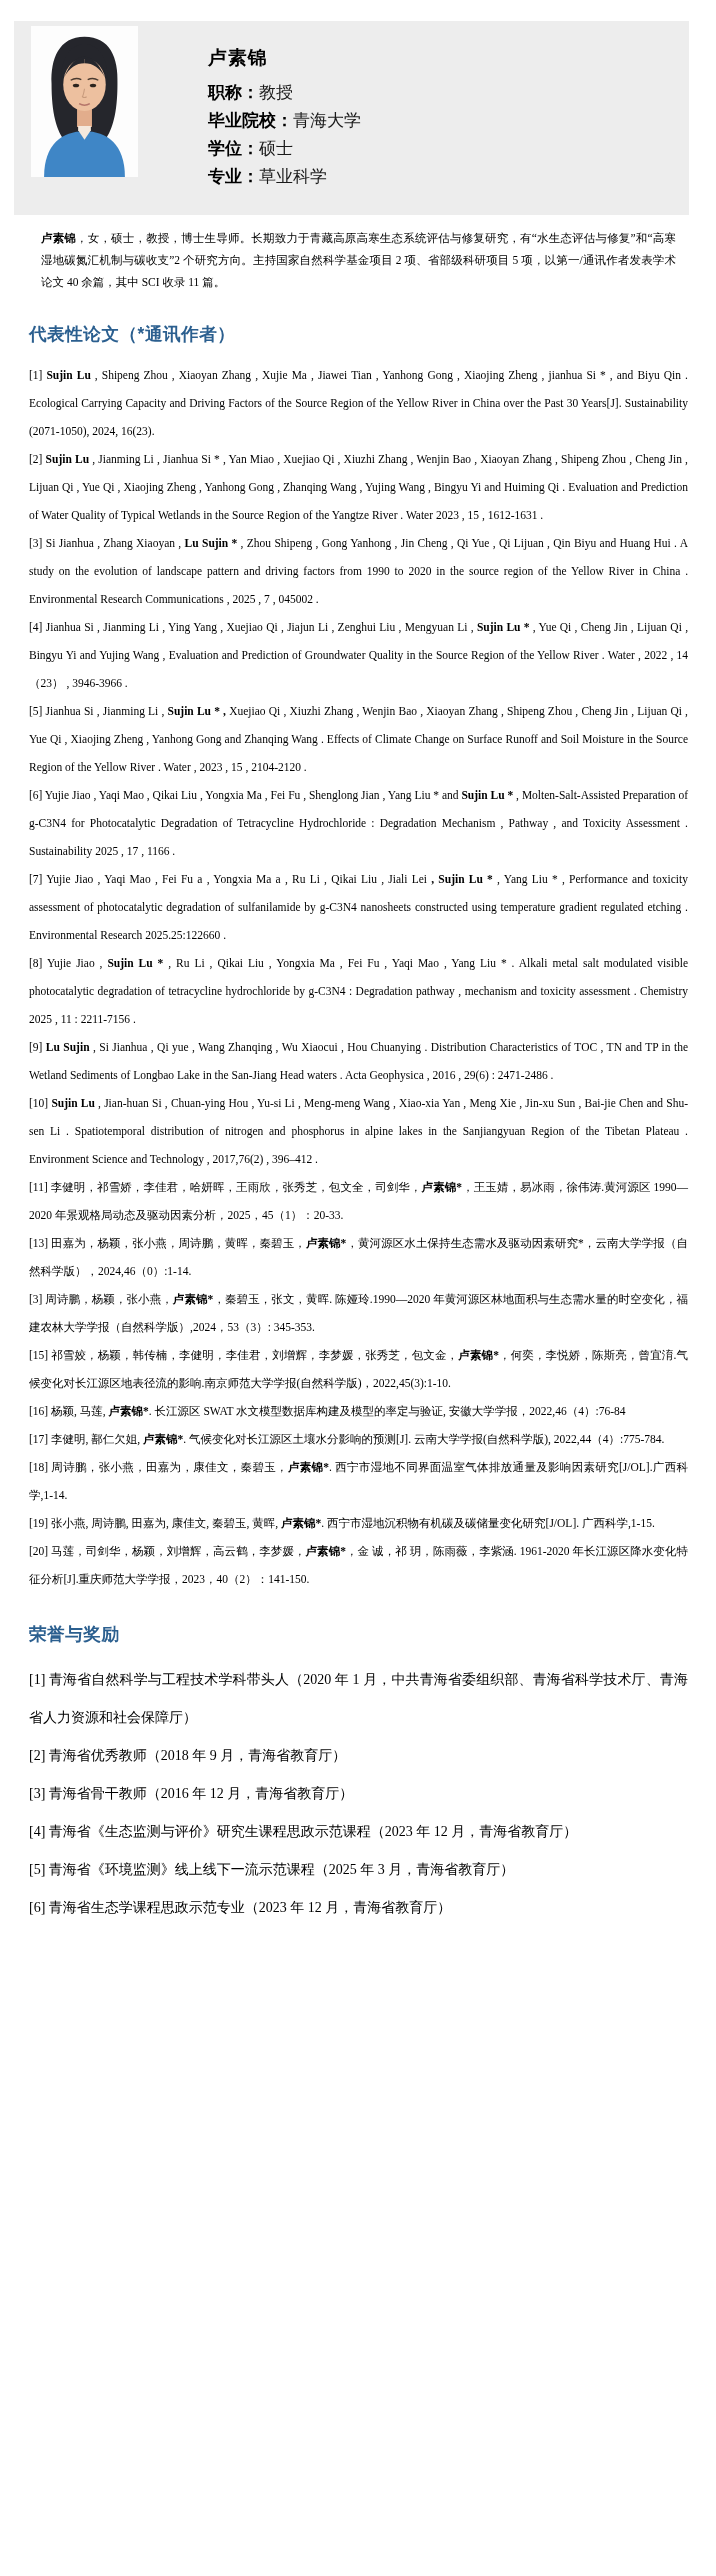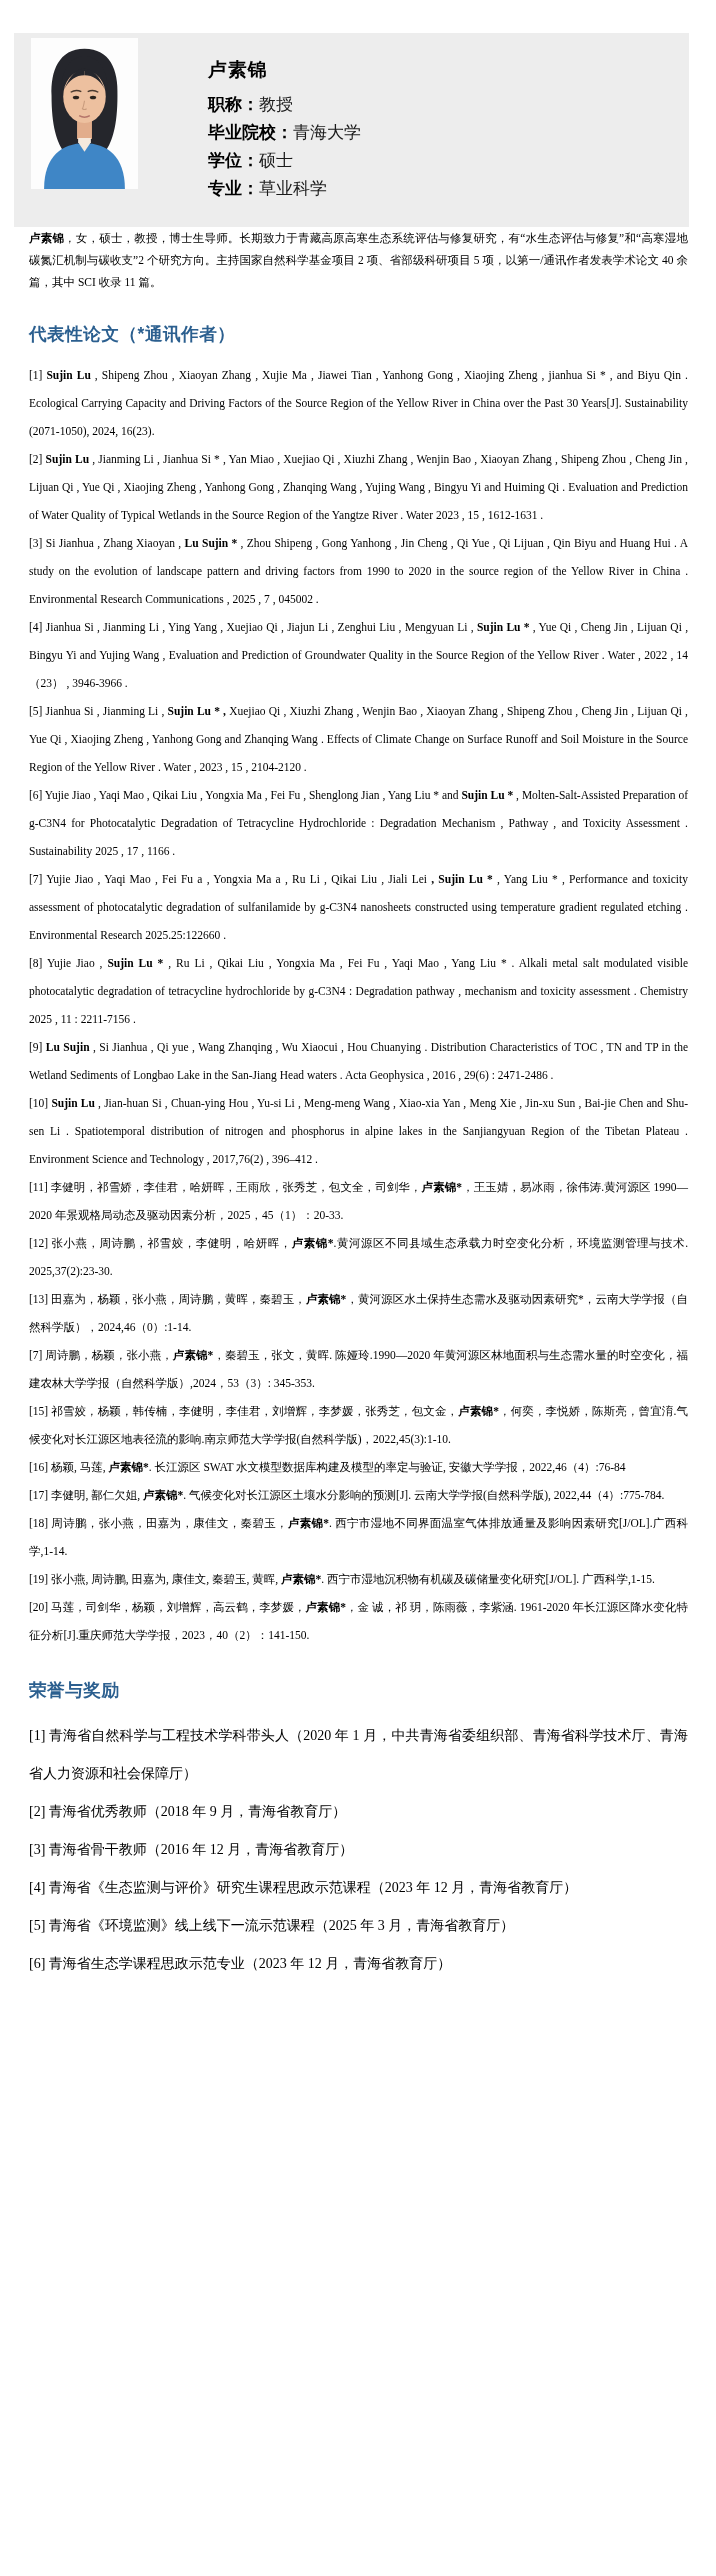--- a/index.html
+++ b/index.html
@@ -1,21 +1,21 @@
 <!DOCTYPE html>
 <html style="font-size:8.5px"><head>
 <meta charset="utf-8">
 <style>
   html, body { margin: 0; padding: 0; background: #ffffff; }
   body {
     width: 717px;
     font-family: "Liberation Serif", "DejaVu Serif", serif;
     color: #000000;
   }
-  .page { padding: 12px 29px 37px 29px; box-sizing: border-box; }
+  .page { padding: 0 29px 37px 29px; box-sizing: border-box; }
 
   
   .profile-card {
     margin: 21.3px 0 0 -15.5px;
     width: 675px;
     background: #ededed;
     display: flex;
     align-items: flex-start;
     padding: 4.3px 0 23.5px 17.6px;
     box-sizing: border-box;
@@ -41,21 +41,21 @@
     color: #2b5f8f;
     margin: 29px 0 15px 0;
     letter-spacing: 0.5px;
   }
 
   
   .bio-para {
     font-size: 11.5px;
     line-height: 22px;
     text-align: justify;
-    margin: 0;
+    margin: 12px;
   }
 
   
   .pub-list { }
   .pub-item {
     font-size: 11.5px;
     line-height: 28px;
     text-align: justify;
     margin: 0;
   }
@@ -122,23 +122,22 @@
       <p class="pub-item"><span>[2] </span><b>Sujin Lu</b><span> , Jianming Li , Jianhua Si * , Yan Miao , Xuejiao Qi , Xiuzhi Zhang , Wenjin Bao , Xiaoyan Zhang , Shipeng Zhou , Cheng Jin , Lijuan Qi , Yue Qi , Xiaojing Zheng , Yanhong Gong , Zhanqing Wang , Yujing Wang , Bingyu Yi and Huiming Qi . Evaluation and Prediction of Water Quality of Typical Wetlands in the Source Region of the Yangtze River . Water 2023 , 15 , 1612-1631 .</span></p>
       <p class="pub-item"><span>[3] Si Jianhua , Zhang Xiaoyan , </span><b>Lu Sujin *</b><span> , Zhou Shipeng , Gong Yanhong , Jin Cheng , Qi Yue , Qi Lijuan , Qin Biyu and Huang Hui . A study on the evolution of landscape pattern and driving factors from 1990 to 2020 in the source region of the Yellow River in China . Environmental Research Communications , 2025 , 7 , 045002 .</span></p>
       <p class="pub-item"><span>[4] Jianhua Si , Jianming Li , Ying Yang , Xuejiao Qi , Jiajun Li , Zenghui Liu , Mengyuan Li , </span><b>Sujin Lu *</b><span> , Yue Qi , Cheng Jin , Lijuan Qi , Bingyu Yi and Yujing Wang , Evaluation and Prediction of Groundwater Quality in the Source Region of the Yellow River . Water , 2022 , 14 （23） , 3946-3966 .</span></p>
       <p class="pub-item"><span>[5] Jianhua Si , Jianming Li , </span><b>Sujin Lu * ,</b><span> Xuejiao Qi , Xiuzhi Zhang , Wenjin Bao , Xiaoyan Zhang , Shipeng Zhou , Cheng Jin , Lijuan Qi , Yue Qi , Xiaojing Zheng , Yanhong Gong and Zhanqing Wang . Effects of Climate Change on Surface Runoff and Soil Moisture in the Source Region of the Yellow River . Water , 2023 , 15 , 2104-2120 .</span></p>
       <p class="pub-item"><span>[6] Yujie Jiao , Yaqi Mao , Qikai Liu , Yongxia Ma , Fei Fu , Shenglong Jian , Yang Liu * and </span><b>Sujin Lu *</b><span> , Molten-Salt-Assisted Preparation of g-C3N4 for Photocatalytic Degradation of Tetracycline Hydrochloride : Degradation Mechanism , Pathway , and Toxicity Assessment . Sustainability 2025 , 17 , 1166 .</span></p>
       <p class="pub-item"><span>[7] Yujie Jiao , Yaqi Mao , Fei Fu a , Yongxia Ma a , Ru Li , Qikai Liu , Jiali Lei </span><b>, Sujin Lu *</b><span> , Yang Liu * , Performance and toxicity assessment of photocatalytic degradation of sulfanilamide by g-C3N4 nanosheets constructed using temperature gradient regulated etching . Environmental Research 2025.25:122660 .</span></p>
       <p class="pub-item"><span>[8] Yujie Jiao , </span><b>Sujin Lu *</b><span> , Ru Li , Qikai Liu , Yongxia Ma , Fei Fu , Yaqi Mao , Yang Liu * . Alkali metal salt modulated visible photocatalytic degradation of tetracycline hydrochloride by g-C3N4 : Degradation pathway , mechanism and toxicity assessment . Chemistry 2025 , 11 : 2211-7156 .</span></p>
       <p class="pub-item"><span>[9] </span><b>Lu Sujin</b><span> , Si Jianhua , Qi yue , Wang Zhanqing , Wu Xiaocui , Hou Chuanying . Distribution Characteristics of TOC , TN and TP in the Wetland Sediments of Longbao Lake in the San-Jiang Head waters . Acta Geophysica , 2016 , 29(6) : 2471-2486 .</span></p>
       <p class="pub-item"><span>[10] </span><b>Sujin Lu</b><span> , Jian-huan Si , Chuan-ying Hou , Yu-si Li , Meng-meng Wang , Xiao-xia Yan , Meng Xie , Jin-xu Sun , Bai-jie Chen and Shu-sen Li . Spatiotemporal distribution of nitrogen and phosphorus in alpine lakes in the Sanjiangyuan Region of the Tibetan Plateau . Environment Science and Technology , 2017,76(2) , 396–412 .</span></p>
       <p class="pub-item"><span>[11] 李健明，祁雪娇，李佳君，哈妍晖，王雨欣，张秀芝，包文全，司剑华，</span><b>卢素锦*</b><span>，王玉婧，易冰雨，徐伟涛.黄河源区 1990—2020 年景观格局动态及驱动因素分析，2025，45（1）：20-33.</span></p>
-      <p class="pub-item"><span>[12] 张小燕，周诗鹏，祁雪姣，李健明，哈妍晖，</span><b>卢素锦*</b><span>.黄河源区不同县域生态承载力时空变化分析，环境监测管理与技术. 2025,37(2):23-30.</span></p>
       <p class="pub-item"><span>[13] 田嘉为，杨颖，张小燕，周诗鹏，黄晖，秦碧玉，</span><b>卢素锦*</b><span>，黄河源区水土保持生态需水及驱动因素研究*，云南大学学报（自然科学版），2024,46（0）:1-14.</span></p>
-      <p class="pub-item"><span>[7] 周诗鹏，杨颖，张小燕，</span><b>卢素锦*</b><span>，秦碧玉，张文，黄晖. 陈娅玲.1990—2020 年黄河源区林地面积与生态需水量的时空变化，福建农林大学学报（自然科学版）,2024，53（3）: 345-353.</span></p>
+      <p class="pub-item"><span>[3] 周诗鹏，杨颖，张小燕，</span><b>卢素锦*</b><span>，秦碧玉，张文，黄晖. 陈娅玲.1990—2020 年黄河源区林地面积与生态需水量的时空变化，福建农林大学学报（自然科学版）,2024，53（3）: 345-353.</span></p>
       <p class="pub-item"><span>[15] 祁雪姣，杨颖，韩传楠，李健明，李佳君，刘增辉，李梦媛，张秀芝，包文金，</span><b>卢素锦*</b><span>，何奕，李悦娇，陈斯亮，曾宜淯.气候变化对长江源区地表径流的影响.南京师范大学学报(自然科学版)，2022,45(3):1-10.</span></p>
       <p class="pub-item"><span>[16] 杨颖, 马莲, </span><b>卢素锦*</b><span>. 长江源区 SWAT 水文模型数据库构建及模型的率定与验证, 安徽大学学报，2022,46（4）:76-84</span></p>
       <p class="pub-item"><span>[17] 李健明, 鄯仁欠姐, </span><b>卢素锦*</b><span>. 气候变化对长江源区土壤水分影响的预测[J]. 云南大学学报(自然科学版), 2022,44（4）:775-784.</span></p>
       <p class="pub-item"><span>[18] 周诗鹏，张小燕，田嘉为，康佳文，秦碧玉，</span><b>卢素锦*</b><span>. 西宁市湿地不同界面温室气体排放通量及影响因素研究[J/OL].广西科学,1-14.</span></p>
       <p class="pub-item"><span>[19] 张小燕, 周诗鹏, 田嘉为, 康佳文, 秦碧玉, 黄晖, </span><b>卢素锦*</b><span>. 西宁市湿地沉积物有机碳及碳储量变化研究[J/OL]. 广西科学,1-15.</span></p>
       <p class="pub-item"><span>[20] 马莲，司剑华，杨颖，刘增辉，高云鹤，李梦媛，</span><b>卢素锦*</b><span>，金 诚，祁 玥，陈雨薇，李紫涵. 1961-2020 年长江源区降水变化特征分析[J].重庆师范大学学报，2023，40（2）：141-150.</span></p>
     </div>
 
   <h2 class="section-title">荣誉与奖励</h2>
   <div class="honor-list">

